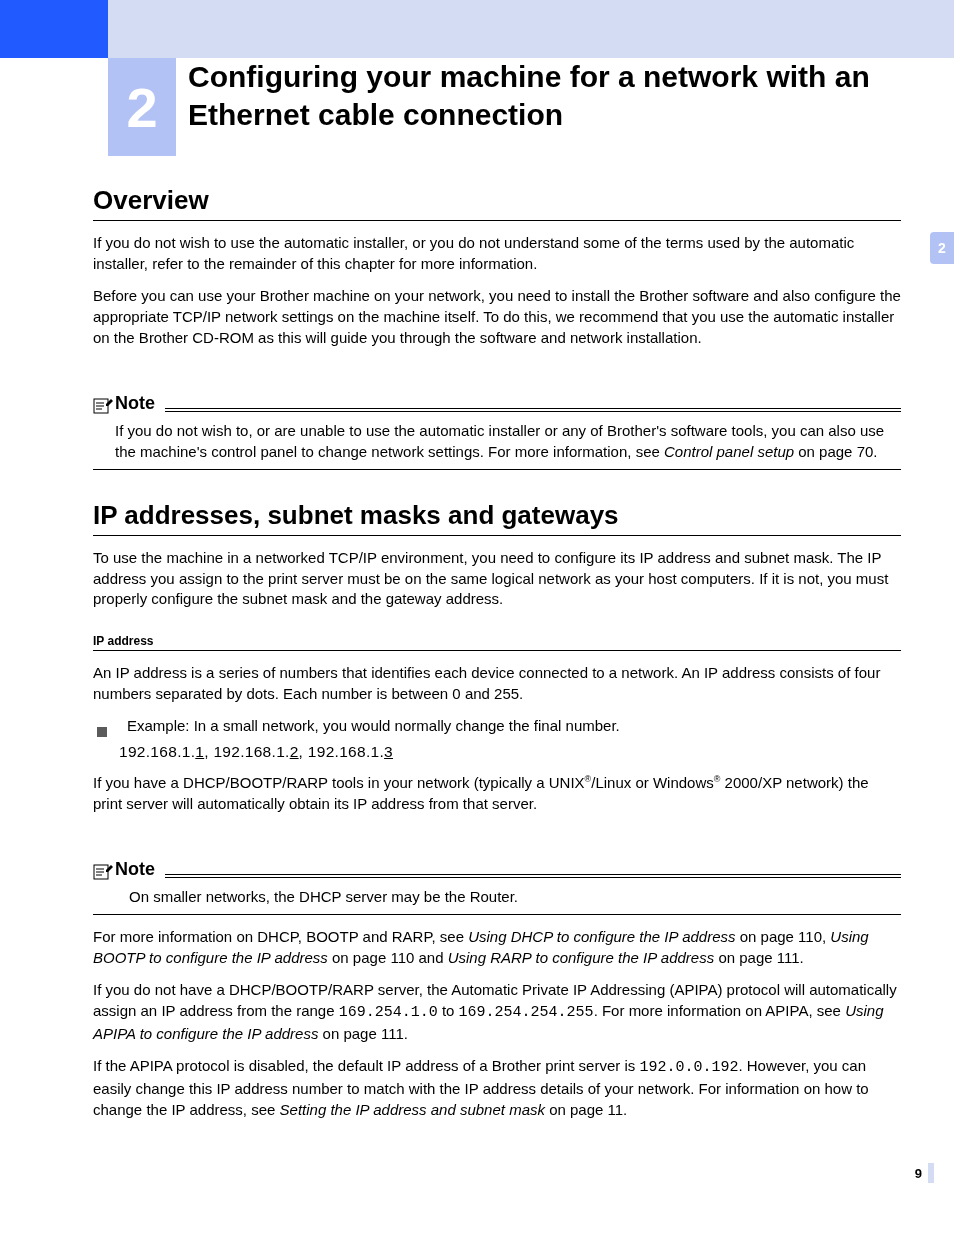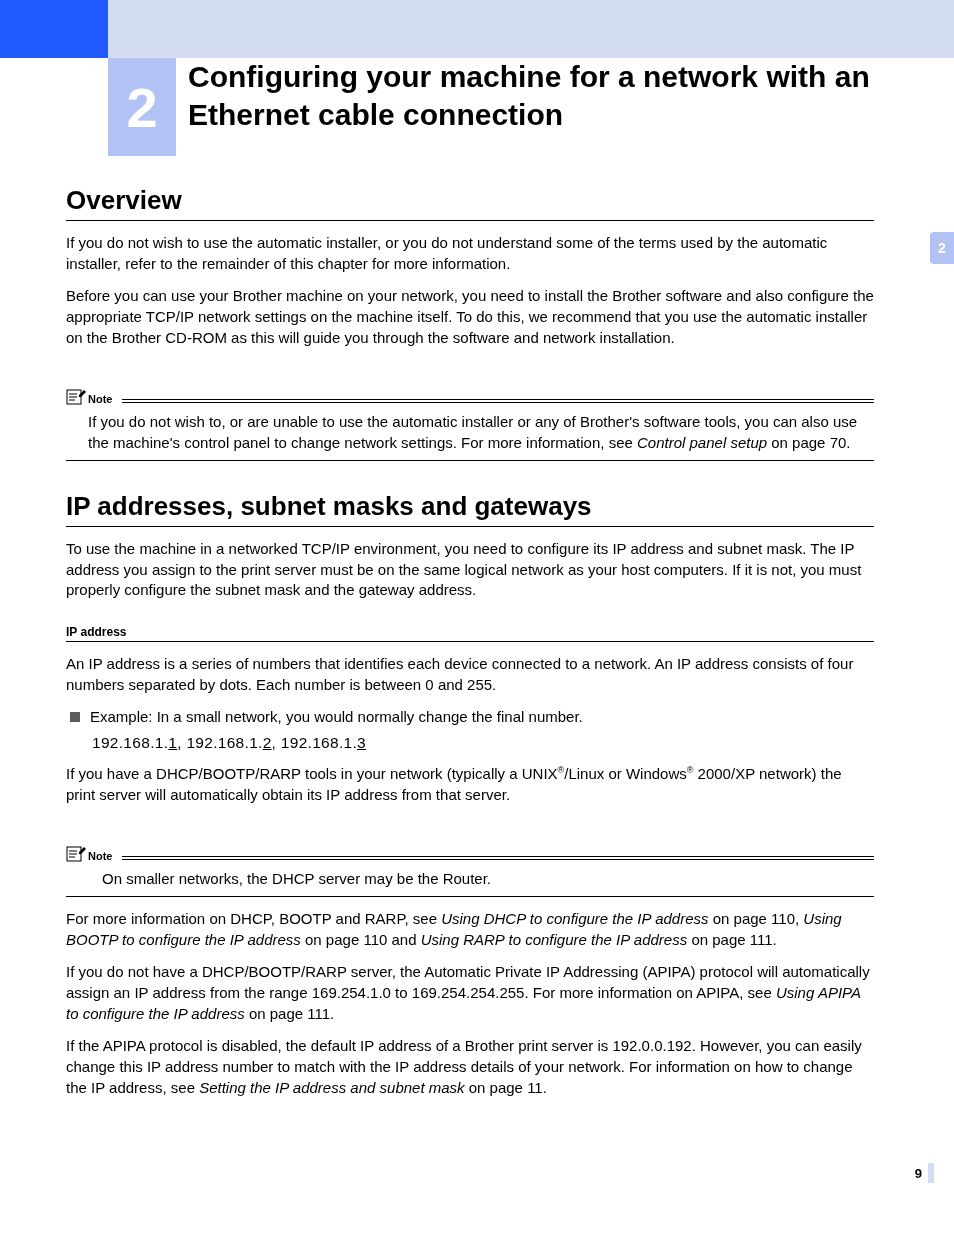--- a/index.html
+++ b/index.html
@@ -57,21 +57,21 @@
   }
   .chapter-title h1 {
     margin: 0;
     font-size: 30px;
     font-weight: bold;
     line-height: 1.25;
   }
   .content {
     position: absolute;
     top: 185px;
-    left: 66px;
+    left: 93px;
     width: 808px;
   }
   h2 {
     font-size: 26px;
     font-weight: bold;
     margin: 0 0 6px 0;
     border-bottom: 1px solid #000;
     padding-bottom: 4px;
   }
   h3 {
@@ -94,21 +94,21 @@
     align-items: flex-end;
     gap: 2px;
     margin-bottom: 2px;
   }
   .note-icon {
     width: 20px;
     height: 18px;
     flex: 0 0 auto;
   }
   .note-label {
-    font-size: 11px;
+    font-size: 18px;
     font-weight: bold;
     padding-bottom: 1px;
     margin-top: 33px;
   }
   .note-line-top {
     flex: 1;
     margin-left: 8px;
     margin-bottom: 3px;
   }
   .note-line-top-inner {
@@ -117,33 +117,34 @@
     height: 2px;
   }
   .note-body {
     font-size: 15px;
     line-height: 1.38;
     padding: 4px 0 6px 22px;
     border-bottom: 1px solid #000;
   }
   .bulleted {
     display: flex;
-    gap: 10px;
+    gap: 20px;
     font-size: 15px;
     line-height: 1.38;
     margin: 10px 0 6px 4px;
+    align-items: flex-end;
   }
   .bullet-sq {
     width: 10px; height: 10px;
     background: #5b5b5b;
     margin-top: 5px;
     flex: 0 0 auto;
   }
   .mono {
-    font-family: Liberation Sans, sans-serif;
+    font-family: Liberation Mono, monospace;
     font-size: 15px;
   }
   .ip-line {
     font-family: Liberation Sans, sans-serif;
     font-size: 15.5px;
     margin: 4px 0 10px 26px;
     letter-spacing: 0.3px;
   }
   .u { text-decoration: underline; }
   .i { font-style: italic; }

